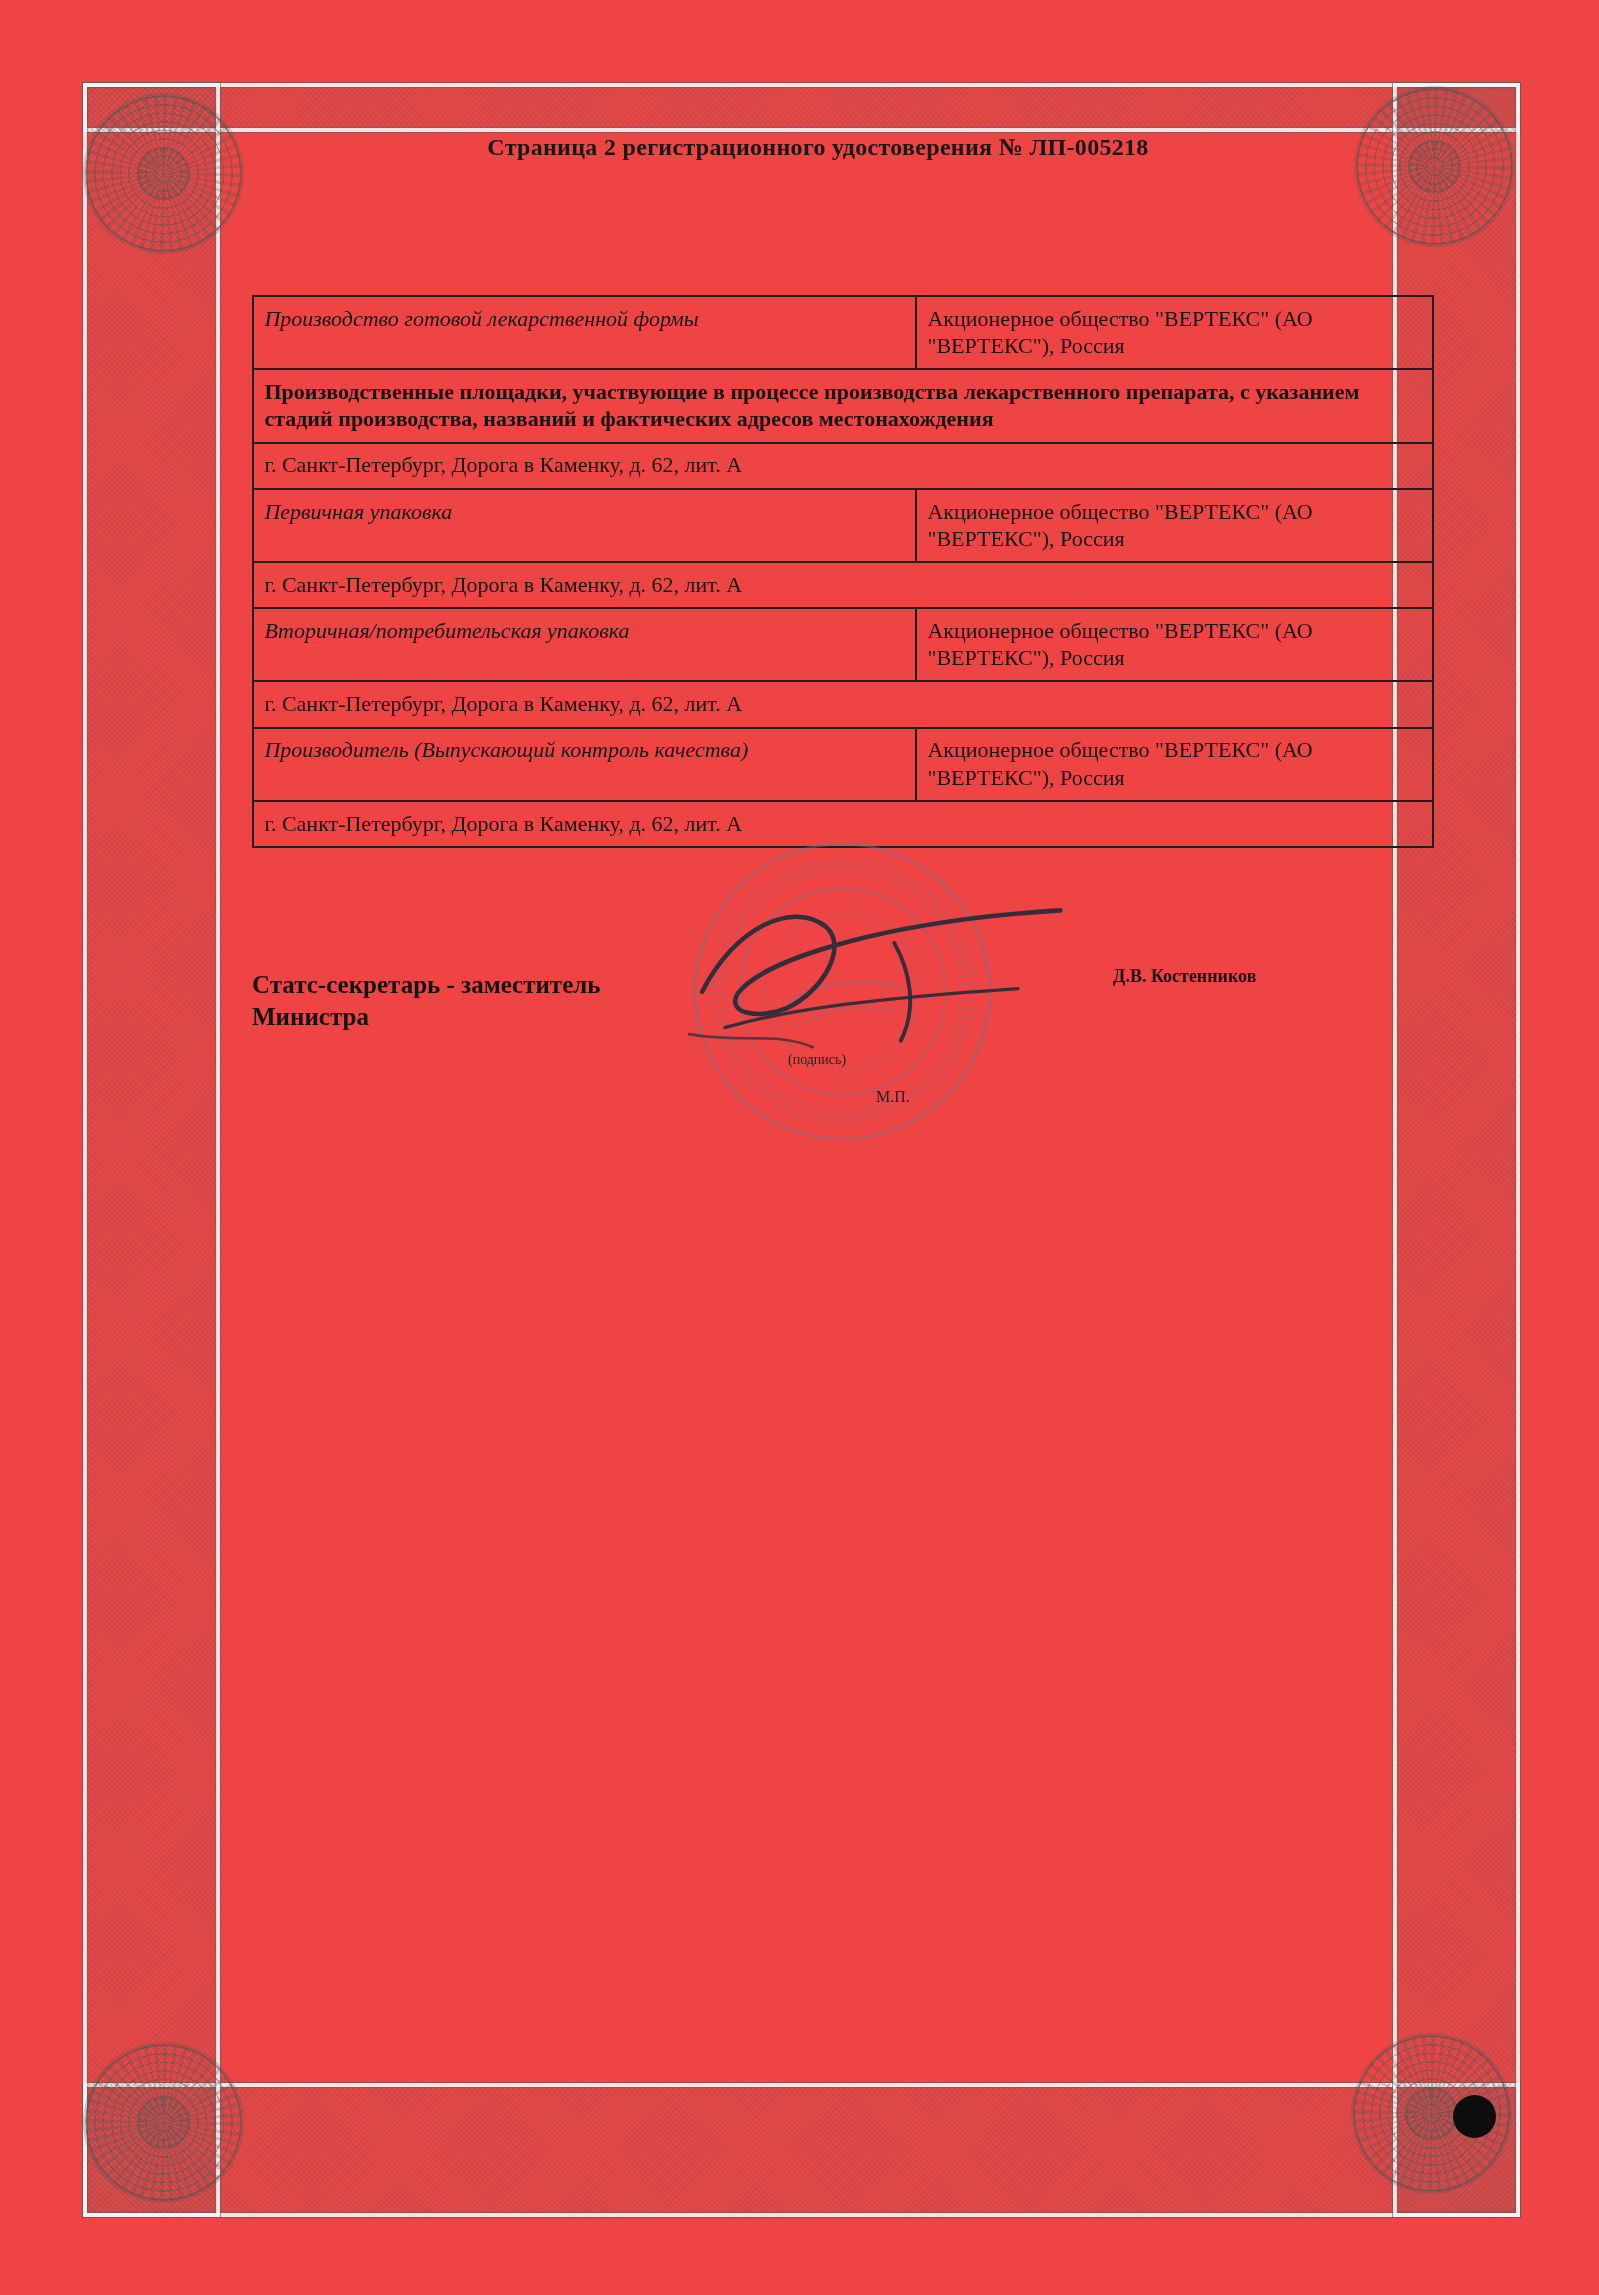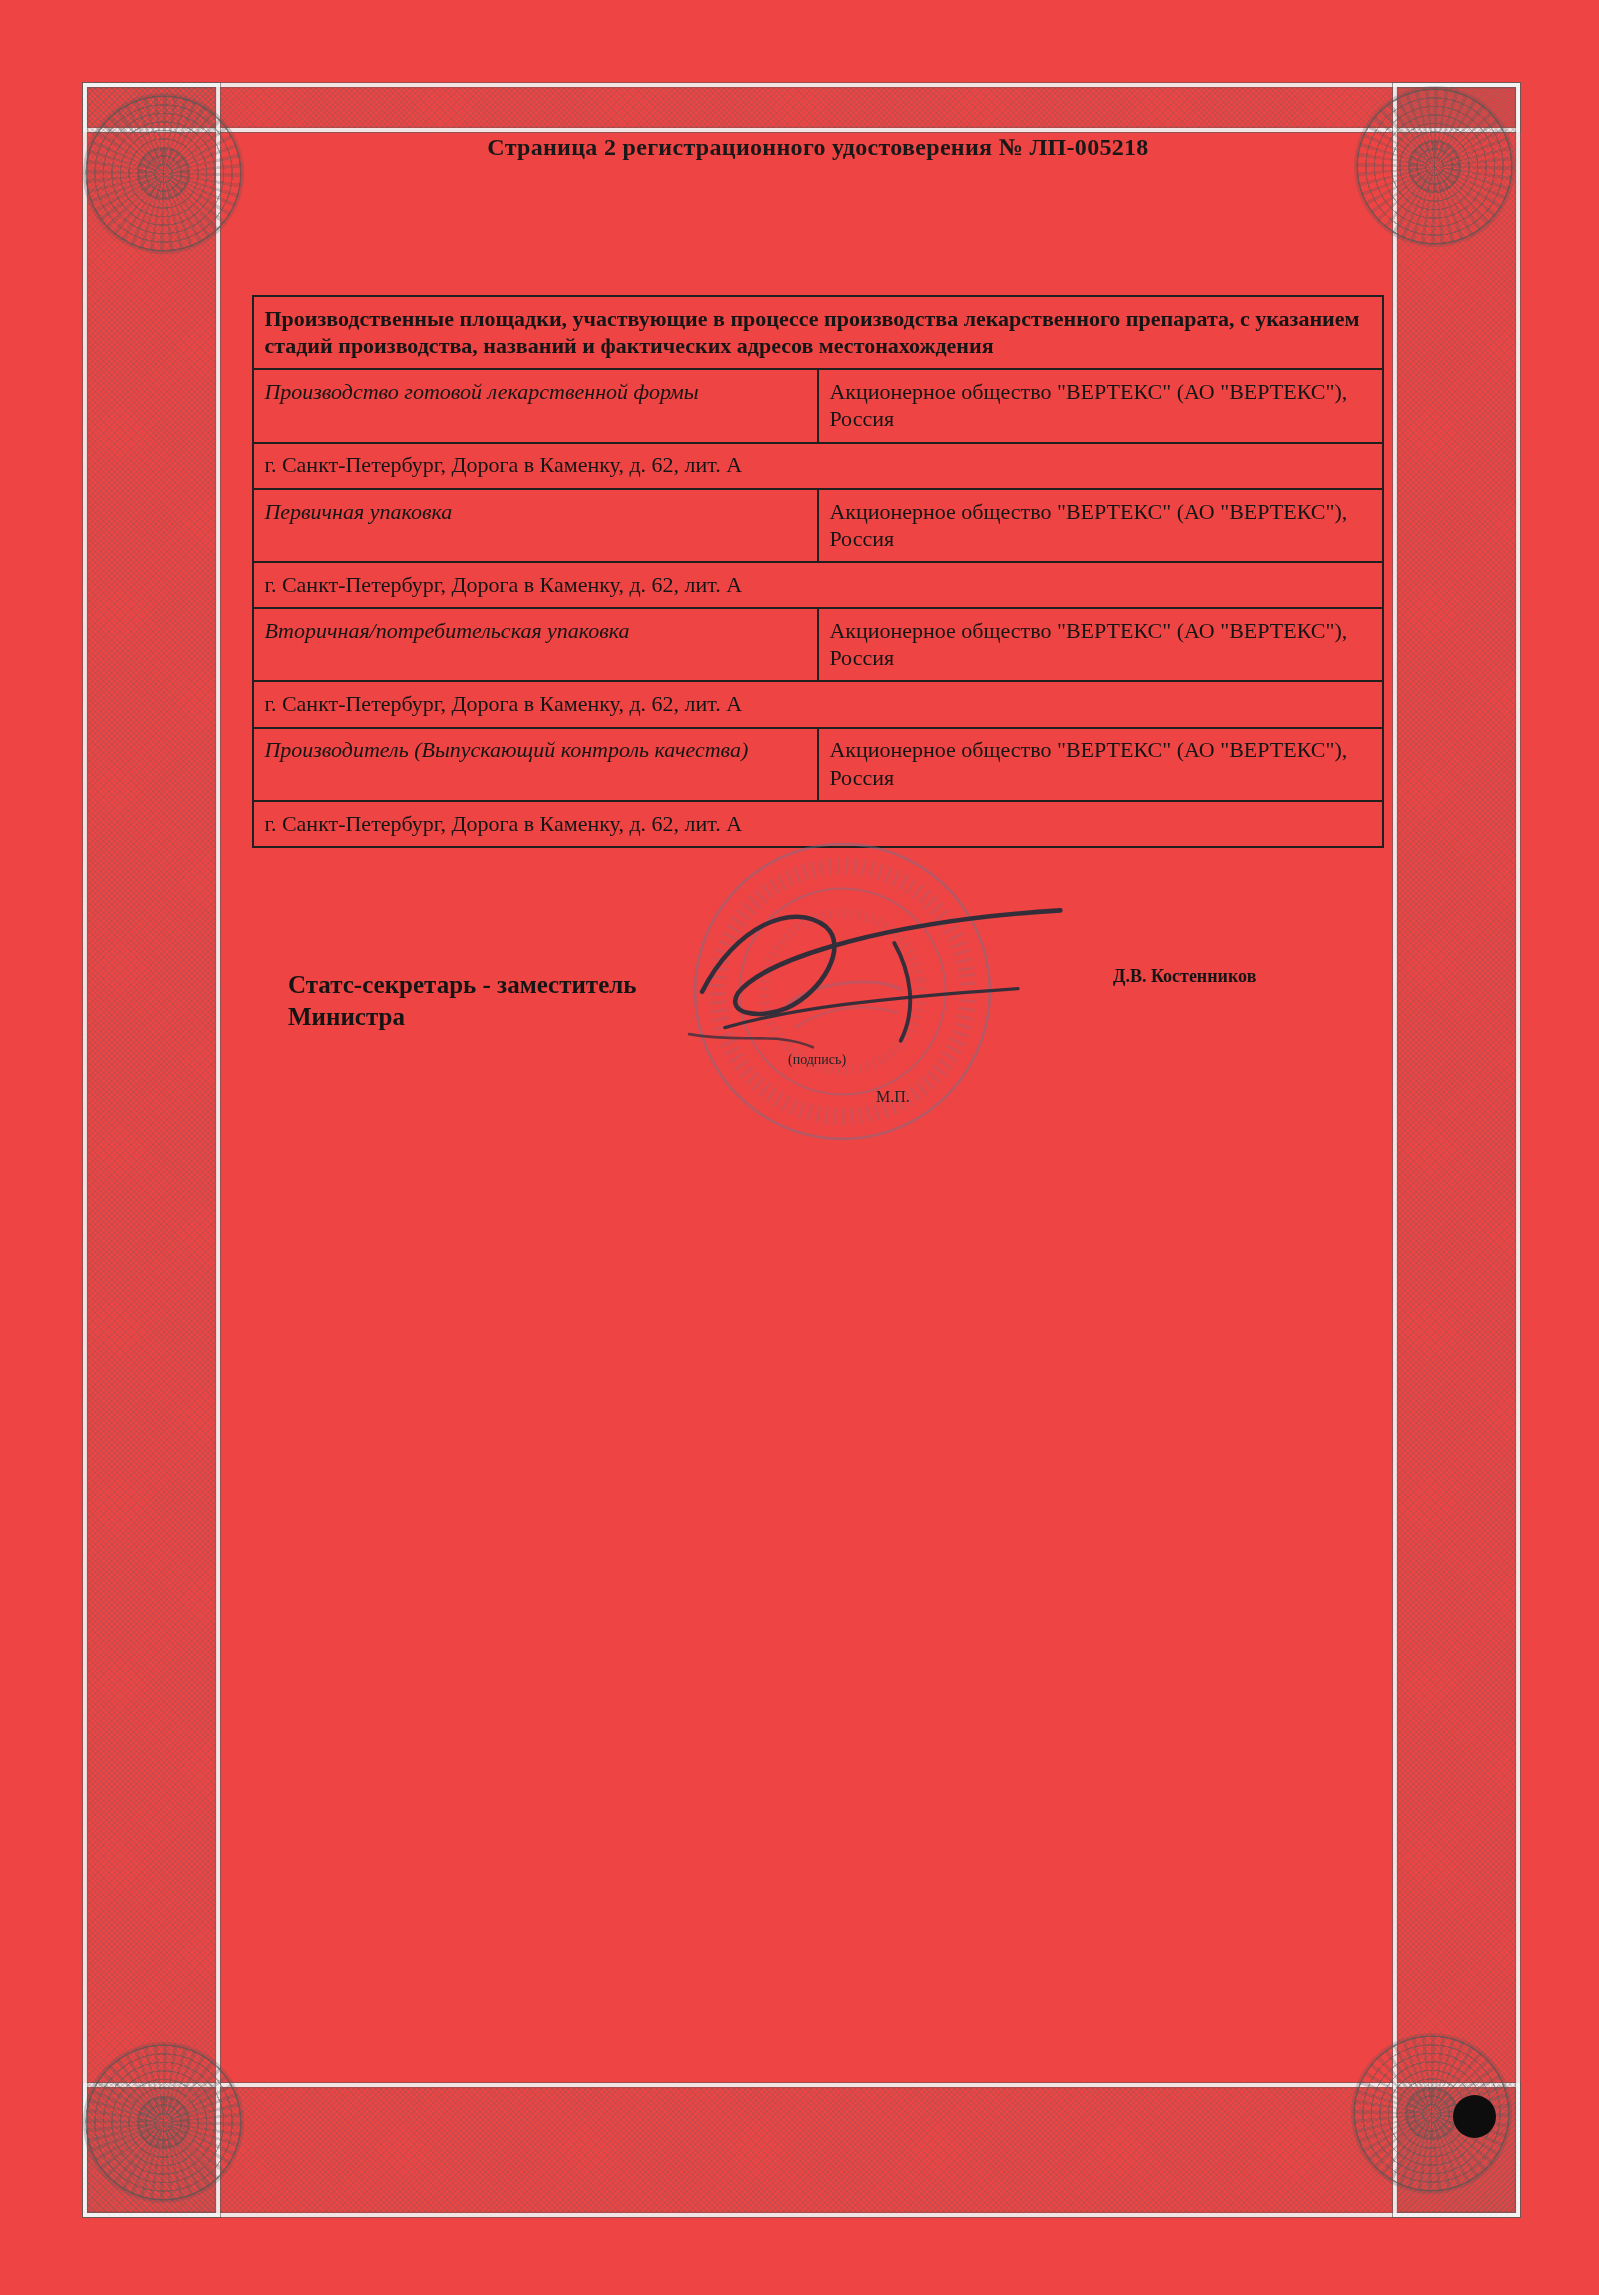--- a/index.html
+++ b/index.html
@@ -77,21 +77,21 @@
   td.col-company{width:493px;padding-right:85px;}
   .cell-header{font-weight:bold;}
   .cell-stage{font-style:italic;}
   .cell-company{}
   .cell-address{}
 
   
   .sig-area{position:relative;height:300px;margin-top:85px;}
   .sig-post{
     position:absolute;left:0;top:36px;width:430px;
-    font-size:25px;font-weight:bold;line-height:1.3;color:#141414;margin-left:36px;
+    font-size:25px;font-weight:bold;line-height:1.3;color:#141414;
   }
   .sig-name{
     position:absolute;left:861px;top:33px;width:271px;
     font-size:18px;font-weight:bold;color:#141414;
   }
   .stamp{
     position:absolute;left:434px;top:-98px;width:313px;height:313px;
     opacity:.75;transform:rotate(-8deg);z-index:0;
   }
   .signature-svg{
@@ -121,26 +121,26 @@
   <div class="rosette rosette-br"></div>
   <div class="punch-dot"></div>
 
   <div class="content">
 
     <div class="doc-title">Страница 2 регистрационного удостоверения № ЛП-005218</div>
 
     <table class="sites">
       <tbody>
         <tr>
-          <td colspan="2" class="cell-header">Производственные площадки, участвующие в процессе производства лекарственного препарата, с указанием стадий производства, названий и фактических адресов местонахождения</td>
+          <td class="col-stage cell-stage">Производство готовой лекарственной формы</td>
+          <td class="col-company cell-company">Акционерное общество "ВЕРТЕКС" (АО "ВЕРТЕКС"), Россия</td>
         </tr>
 
         <tr>
-          <td class="col-stage cell-stage">Производство готовой лекарственной формы</td>
-          <td class="col-company cell-company">Акционерное общество "ВЕРТЕКС" (АО "ВЕРТЕКС"), Россия</td>
+          <td colspan="2" class="cell-header">Производственные площадки, участвующие в процессе производства лекарственного препарата, с указанием стадий производства, названий и фактических адресов местонахождения</td>
         </tr>
         <tr>
           <td colspan="2" class="cell-address">г. Санкт-Петербург, Дорога в Каменку, д. 62, лит. А</td>
         </tr>
 
         <tr>
           <td class="col-stage cell-stage">Первичная упаковка</td>
           <td class="col-company cell-company">Акционерное общество "ВЕРТЕКС" (АО "ВЕРТЕКС"), Россия</td>
         </tr>
         <tr>

